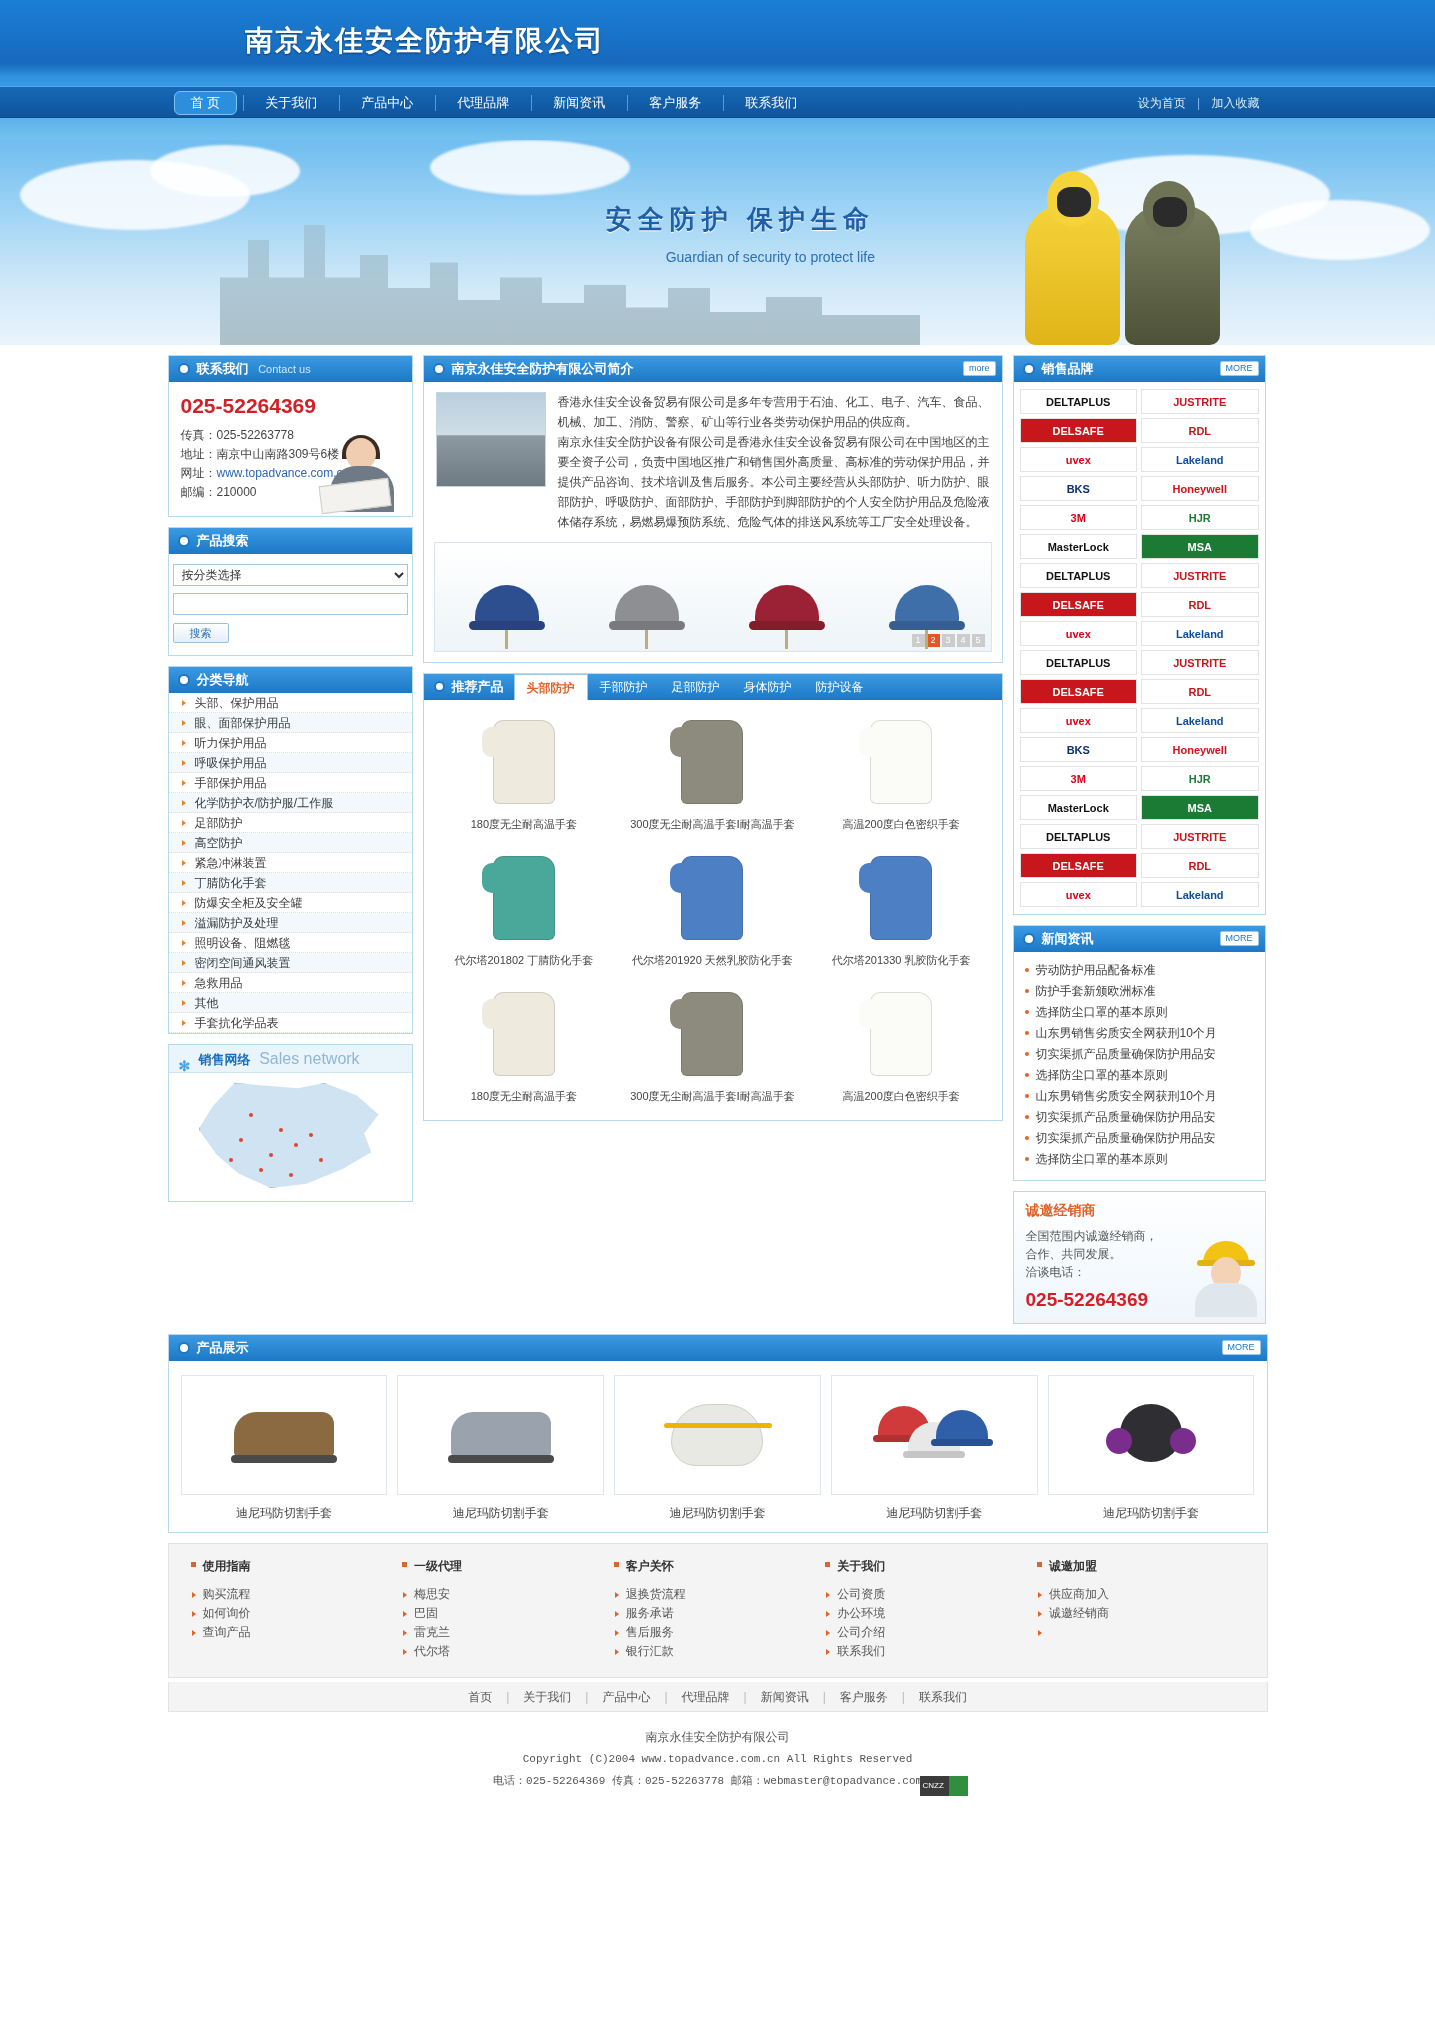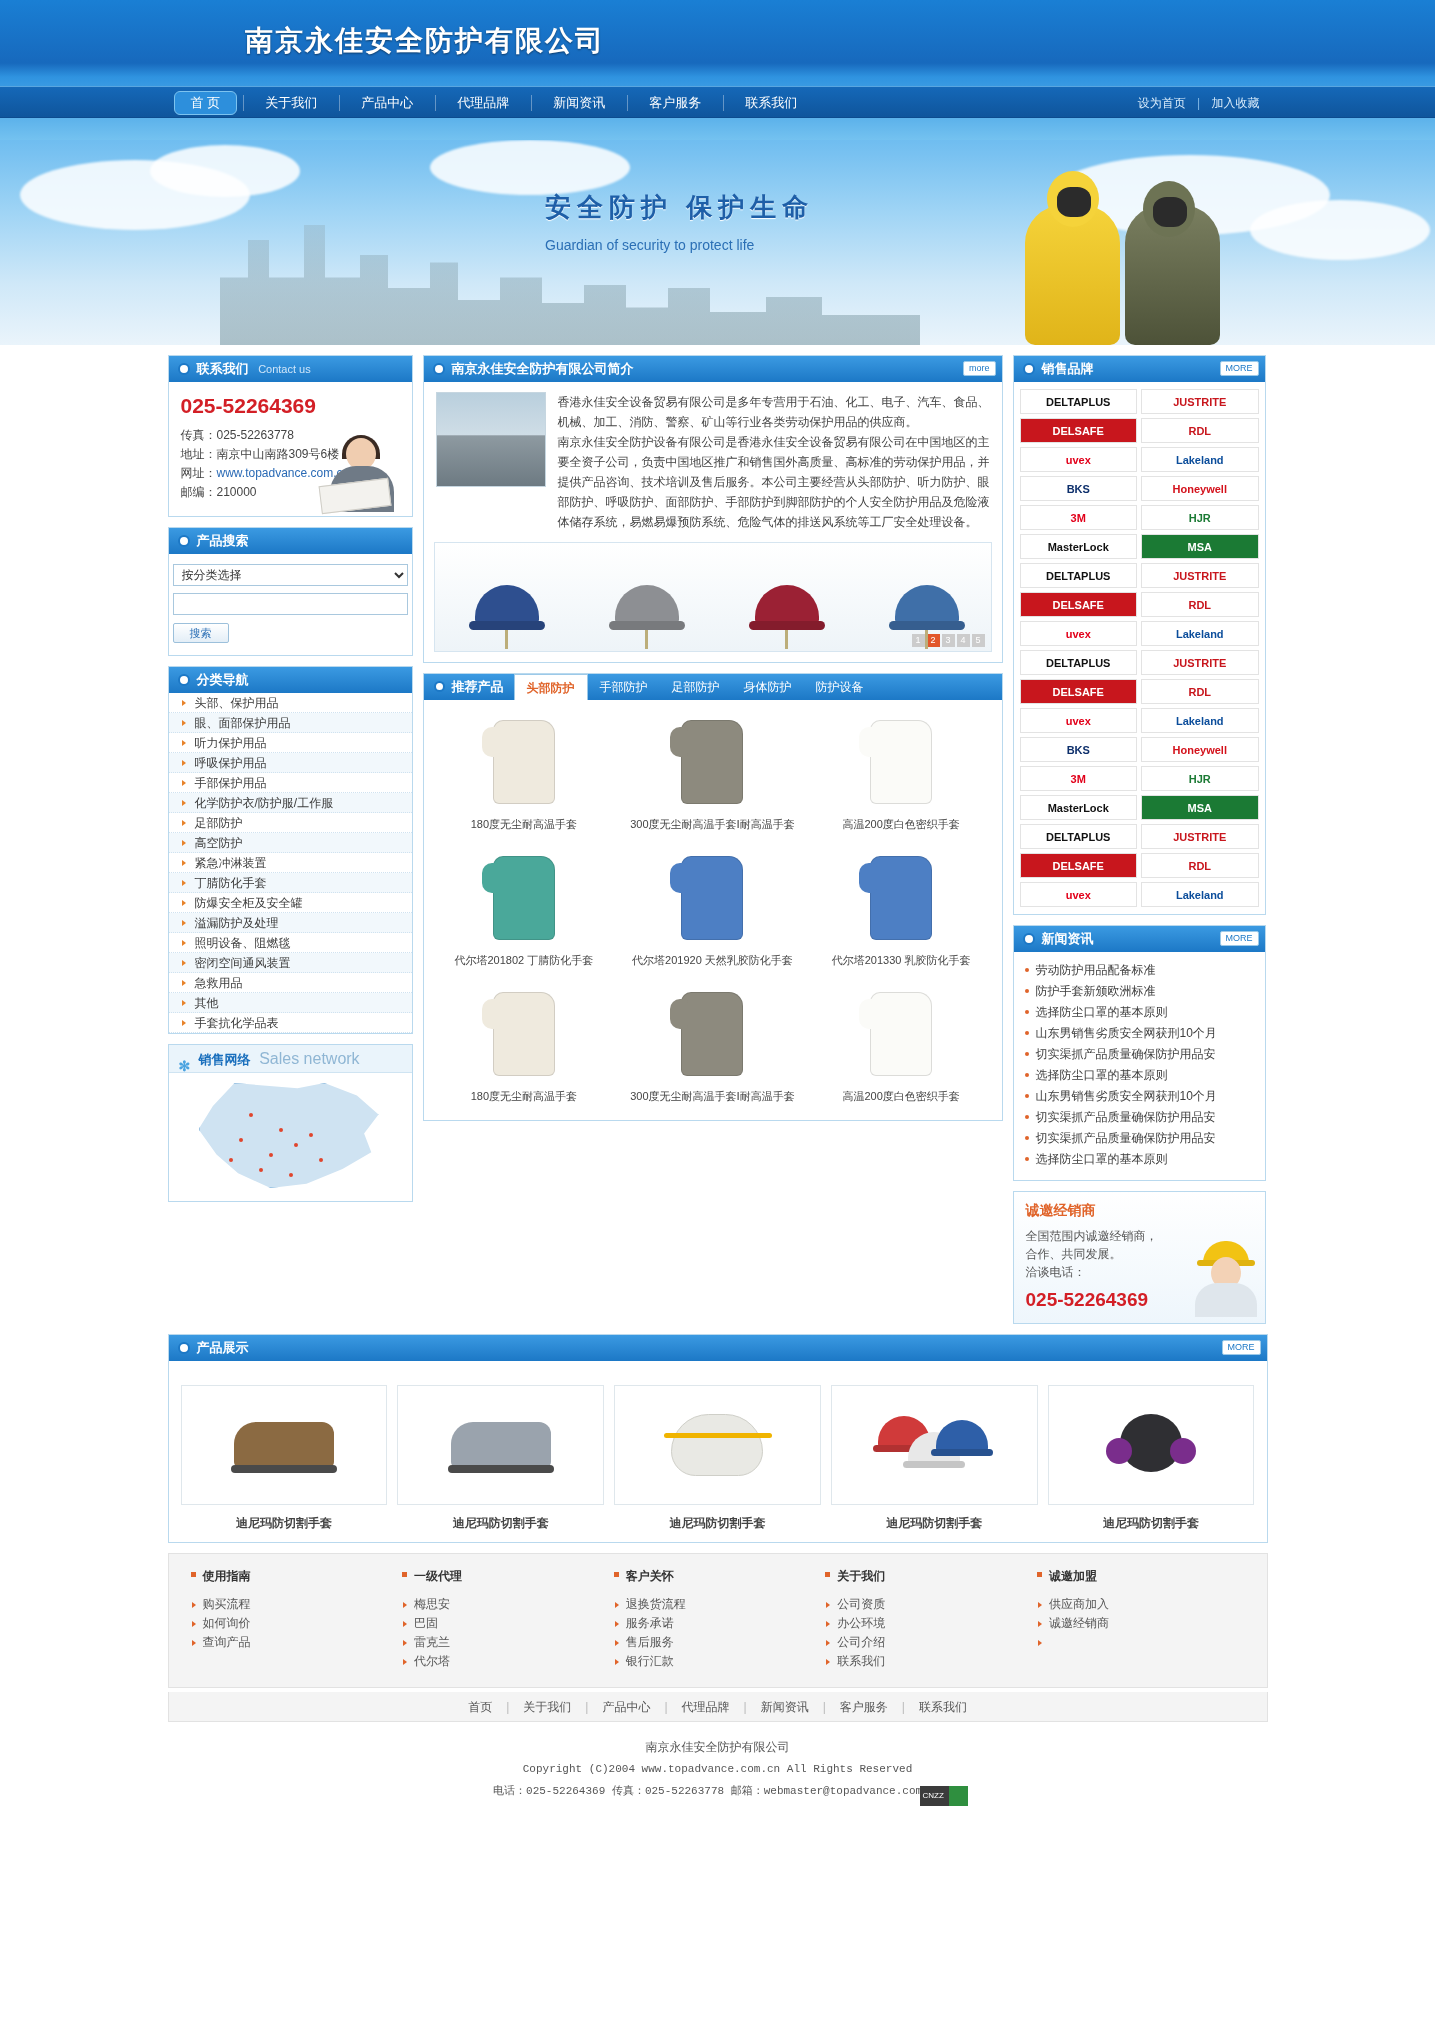--- a/index.html
+++ b/index.html
@@ -54,21 +54,21 @@
     height:205px;
     background:linear-gradient(180deg,#6fbdf0 0%, #9fd4f5 35%, #cfe8f8 70%, #eaf4fb 100%);
     position:relative; overflow:hidden;
   }
   .cloud { position:absolute; background:rgba(255,255,255,.85); border-radius:50%; filter:blur(1px);}
   .c1{width:230px;height:70px;left:20px;top:20px;}
   .c2{width:150px;height:52px;left:150px;top:5px;}
   .c3{width:280px;height:80px;left:1050px;top:15px;}
   .c4{width:180px;height:60px;left:1250px;top:60px;}
   .c5{width:200px;height:55px;left:430px;top:0px;}
-  .banner-text { position:absolute; left:545px; top:50px; text-align:left; width:330px; }
+  .banner-text { position:absolute; left:545px; top:62px; text-align:right; width:330px; }
   .banner-cn { font-size:26px; color:#1e5fa8; letter-spacing:6px; font-weight:bold; text-shadow:0 1px 1px #fff; }
   .banner-en { font-size:14px; color:#2b6fb5; margin-top:12px; }
   .city {
     position:absolute; left:220px; bottom:0; width:700px; height:150px;
     background:linear-gradient(180deg, rgba(150,170,180,.25), rgba(120,150,160,.55));
     clip-path: polygon(0% 100%, 0% 55%, 4% 55%, 4% 30%, 7% 30%, 7% 55%, 12% 55%, 12% 20%, 15% 20%, 15% 55%, 20% 55%, 20% 40%, 24% 40%, 24% 62%, 30% 62%, 30% 45%, 34% 45%, 34% 70%, 40% 70%, 40% 55%, 46% 55%, 46% 72%, 52% 72%, 52% 60%, 58% 60%, 58% 75%, 64% 75%, 64% 62%, 70% 62%, 70% 78%, 78% 78%, 78% 68%, 86% 68%, 86% 80%, 100% 80%, 100% 100%);
   }
   .worker {
     position:absolute; right:180px; bottom:0; width:240px; height:180px;
   }
@@ -240,21 +240,21 @@
   .invite p { margin:0; font-size:12px; color:#555; line-height:18px; }
   .invite .tel { color:#d31f26; font-size:19px; font-weight:bold; margin-top:8px; }
   .worker2 { position:absolute; right:4px; bottom:6px; width:70px; height:76px; }
   .worker2 .hat { position:absolute; left:12px; top:0; width:46px; height:22px; border-radius:22px 22px 0 0; background:#f2c313; }
   .worker2 .brim2 { position:absolute; left:6px; top:19px; width:58px; height:6px; border-radius:4px; background:#e0b30f; }
   .worker2 .face { position:absolute; left:20px; top:16px; width:30px; height:32px; border-radius:50%; background:#f3d2b6; }
   .worker2 .body2 { position:absolute; left:4px; bottom:0; width:62px; height:34px; border-radius:22px 22px 0 0; background:#dfe6ec; }
 
   
   .showcase { margin-top:10px; }
-  .show-grid { display:flex; padding:24px 12px 10px; gap:10px;font-weight:bold; }
+  .show-grid { display:flex; padding:14px 12px 10px; gap:10px; }
   .show-cell { flex:1; text-align:center; }
   .show-img {
     height:120px; border:1px solid #dfe7ec; background:#fff;
     display:flex; align-items:center; justify-content:center;
   }
   .show-name { font-size:12px; color:#444; margin-top:10px; }
 
   .shoe { width:100px; height:46px; border-radius:22px 12px 6px 6px; position:relative; }
   .shoe .sole { position:absolute; bottom:-5px; left:-3px; width:106px; height:8px; background:#4a4a4a; border-radius:5px; }
   .mask3 { width:92px; height:62px; border-radius:46px 46px 30px 30px; background:#e9e9e4; border:1px solid #cfcfc8; position:relative; }

